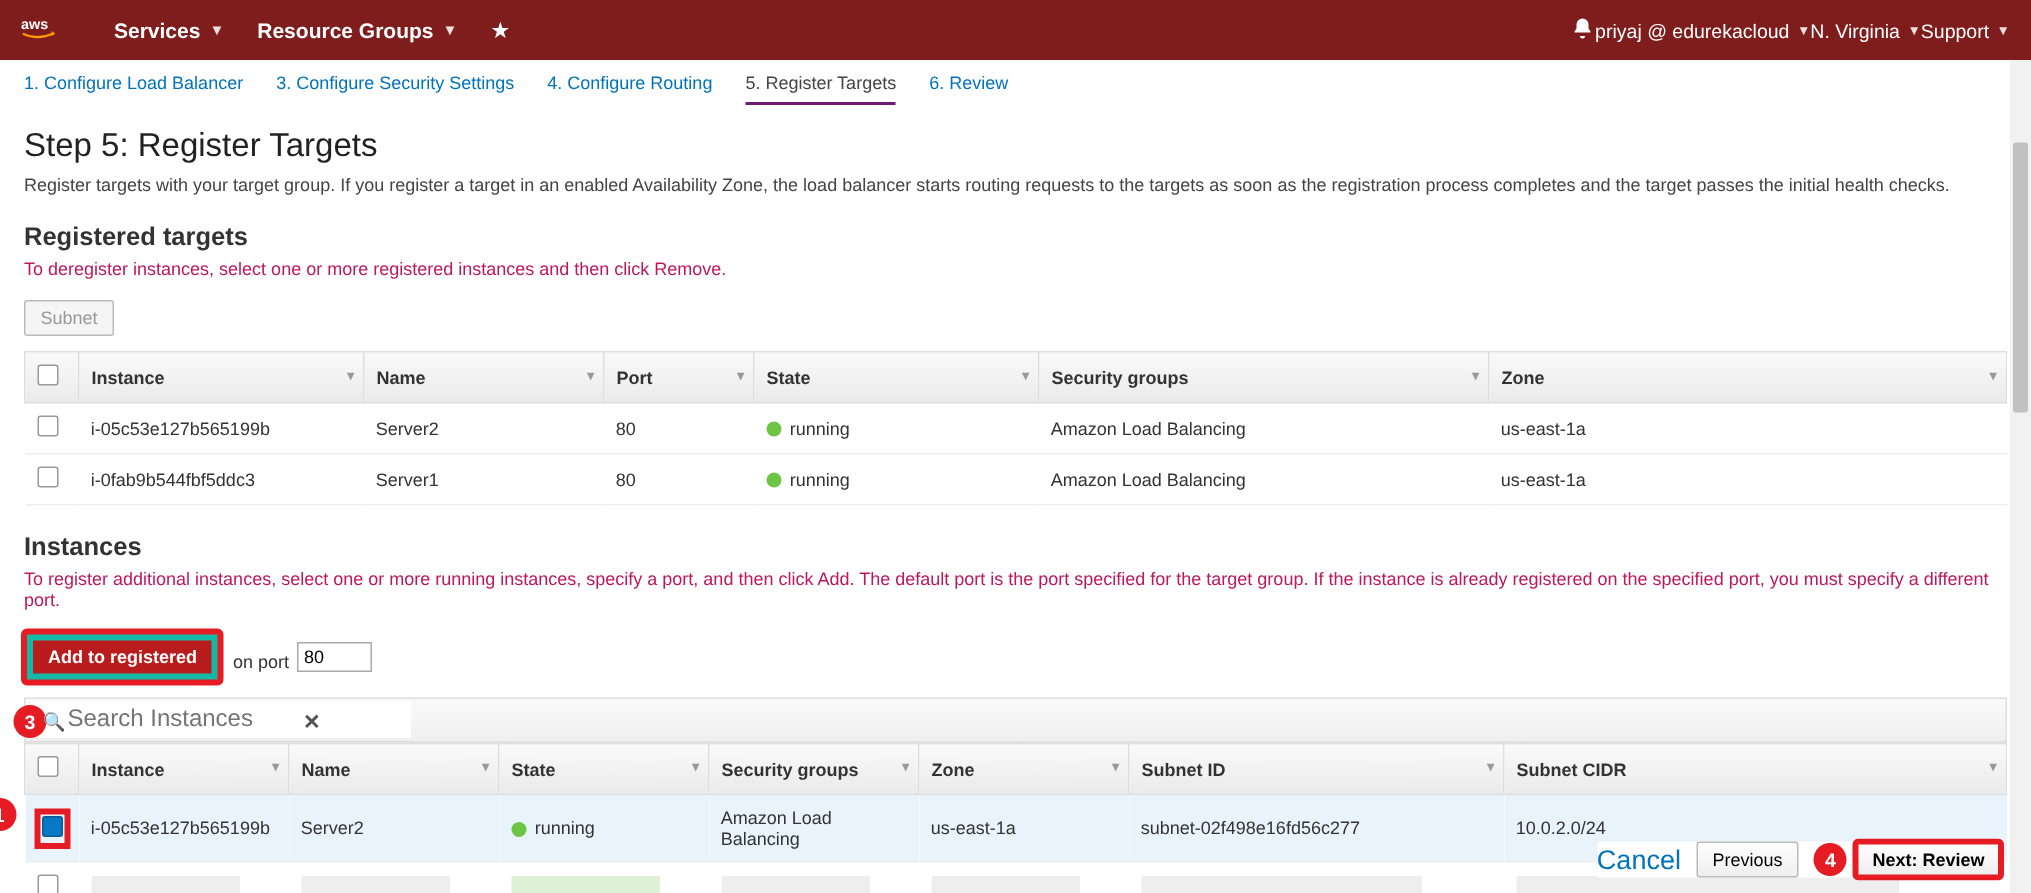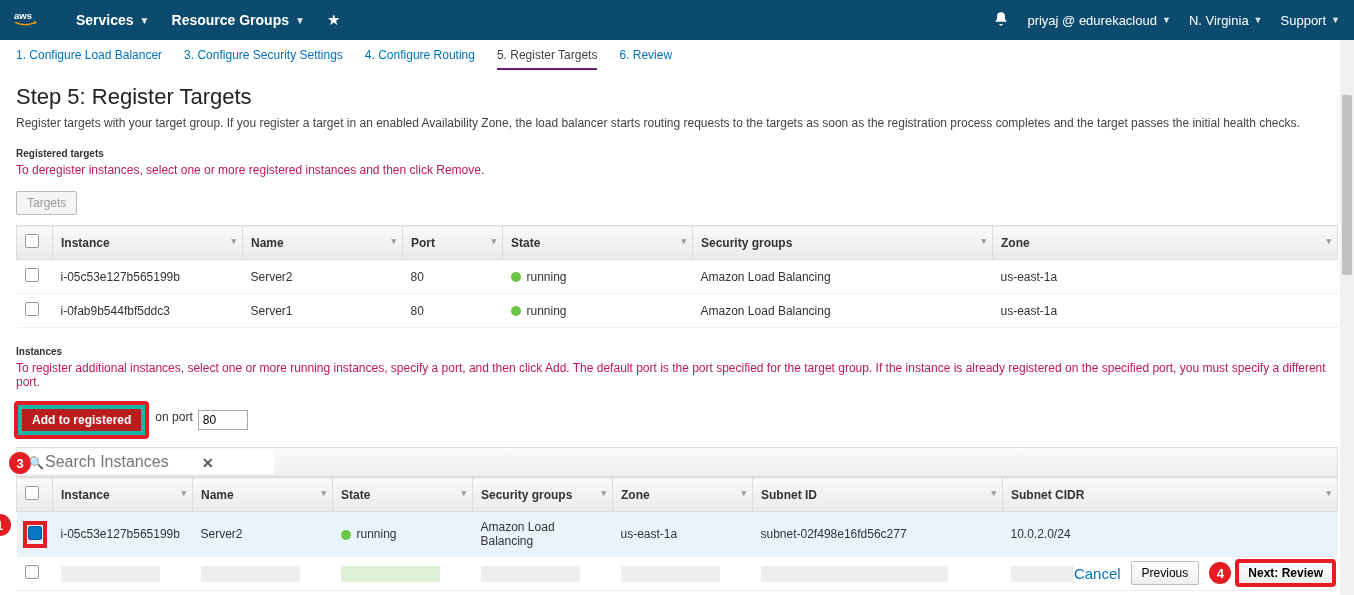--- a/index.html
+++ b/index.html
@@ -5,21 +5,21 @@
     * { box-sizing: border-box; margin: 0; padding: 0; }
     body {
       font-family: "Amazon Ember", "Helvetica Neue", Arial, sans-serif;
       font-size: 13px;
       color: #333;
       background: #fff;
     }
 
     
     .top-nav {
-      background: #0c4a6e;
+      background: #7f1d1d;
       height: 40px;
       display: flex;
       align-items: center;
       padding: 0 14px;
       color: #fff;
     }
     .aws-logo {
       display: flex;
       align-items: center;
       margin-right: 26px;
@@ -30,21 +30,21 @@
       font-size: 14px;
       font-weight: bold;
       margin-right: 22px;
       cursor: pointer;
       display: flex;
       align-items: center;
     }
     .nav-item .chev { margin-left: 6px; font-size: 10px; opacity: .85; }
     .pin-icon { color: #fff; font-size: 15px; margin-right: 20px; cursor: pointer; }
     .nav-spacer { flex: 1; }
-    .right-nav { display: flex; gap: 18px; }
+    .right-nav { display: flex; }
     .right-item { color: #fff; font-size: 13px; display: flex; align-items: center; cursor: pointer; }
     .right-item .chev { margin-left: 5px; font-size: 9px; opacity: .85; }
     .bell-icon svg { width: 16px; height: 16px; fill: #fff; }
 
     
     .wizard {
       display: flex;
       gap: 22px;
       padding: 8px 16px 0;
       font-size: 12px;
@@ -70,21 +70,21 @@
       margin: 14px 0 6px;
       color: #222;
     }
     .page-desc {
       font-size: 12px;
       color: #444;
       margin-bottom: 18px;
     }
 
     .sect-title {
-      font-size: 10px;
+      font-size: 17px;
       font-weight: bold;
       margin-bottom: 4px;
     }
     .sect-desc {
       font-size: 12px;
       color: #be185d;
       margin-bottom: 14px;
     }
 
     .btn {
@@ -154,21 +154,21 @@
       width: 10px; height: 10px;
       background: #6cc644;
       border-radius: 50%;
       display: inline-block;
       margin-right: 6px;
       vertical-align: middle;
     }
 
     .onport {
       display: inline-flex;
-      align-items: flex-start;
+      align-items: flex-end;
       gap: 5px;
       margin-left: 8px;
       font-size: 12px;
     }
     .onport input {
       width: 50px;
       padding: 2px 4px;
       font-size: 12px;
       border: 1px solid #aaa;
     }
@@ -219,21 +219,21 @@
 
     .footer {
       position: fixed;
       bottom: 10px;
       right: 20px;
       display: flex;
       gap: 10px;
       align-items: center;
       background: #fff;
     }
-    .link-cancel { color: #0073bb; cursor: pointer; font-size: 15px; }
+    .link-cancel { color: #0073bb; cursor: pointer; font-size: 18px; }
     .scrollbar-fake {
       position: fixed; right: 0; top: 40px; bottom: 0; width: 14px;
       background: #f1f1f1;
     }
     .scrollbar-thumb {
       position: absolute; top: 55px; height: 180px; left: 2px; right: 2px;
       background: #c1c1c1; border-radius: 2px;
     }
 
     .reg-actions { margin-bottom: 10px; display: flex; align-items: center; position: relative; }
@@ -289,21 +289,21 @@
 </div>
 
 <div class="page">
 
   <div class="page-title">Step 5: Register Targets</div>
   <div class="page-desc">Register targets with your target group. If you register a target in an enabled Availability Zone, the load balancer starts routing requests to the targets as soon as the registration process completes and the target passes the initial health checks.</div>
 
   
   <div class="sect-title">Registered targets</div>
   <div class="sect-desc">To deregister instances, select one or more registered instances and then click Remove.</div>
-  <button class="btn disabled" style="margin-bottom:10px;">Targets</button>
+  <button class="btn disabled" style="margin-bottom:10px;">Subnet</button>
 
   <table class="tbl">
     <thead>
       <tr>
         <th style="width:36px;"><span class="cb"></span></th>
         <th style="width:190px;"><span>Instance</span><span class="sort">▾</span></th>
         <th style="width:160px;"><span>Name</span><span class="sort">▾</span></th>
         <th style="width:100px;"><span>Port</span><span class="sort">▾</span></th>
         <th style="width:190px;"><span>State</span><span class="sort">▾</span></th>
         <th style="width:300px;"><span>Security groups</span><span class="sort">▾</span></th>

